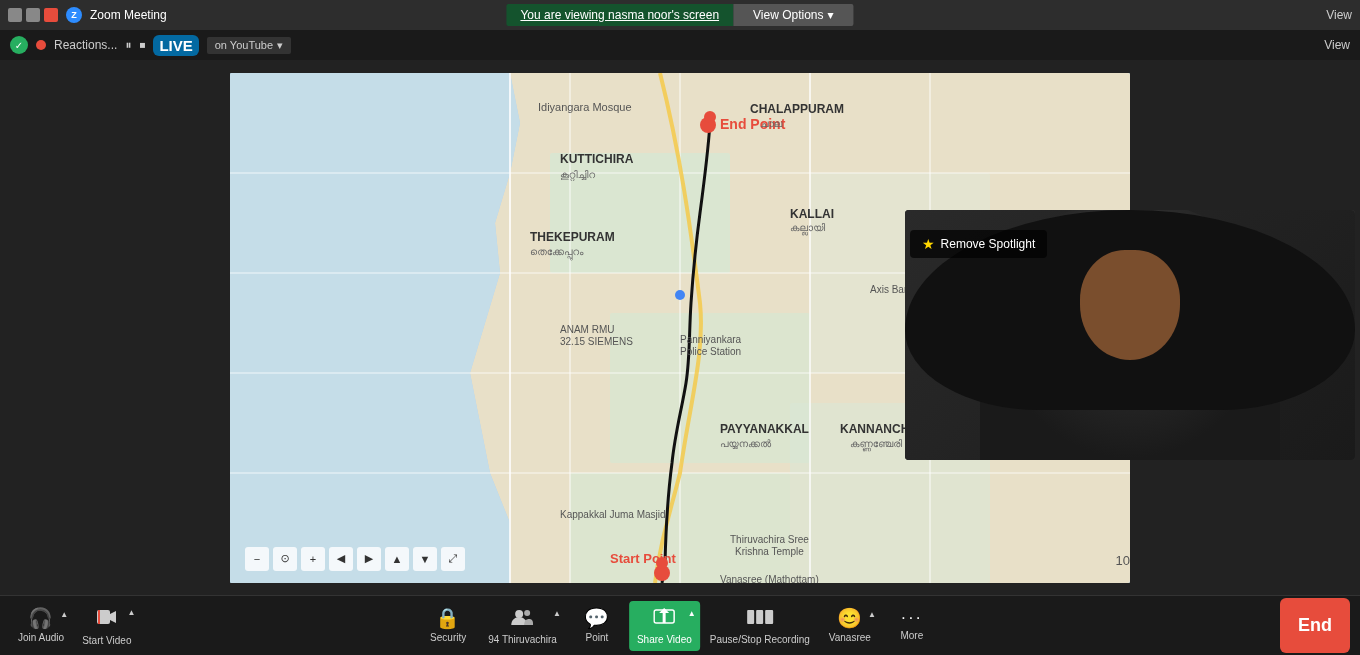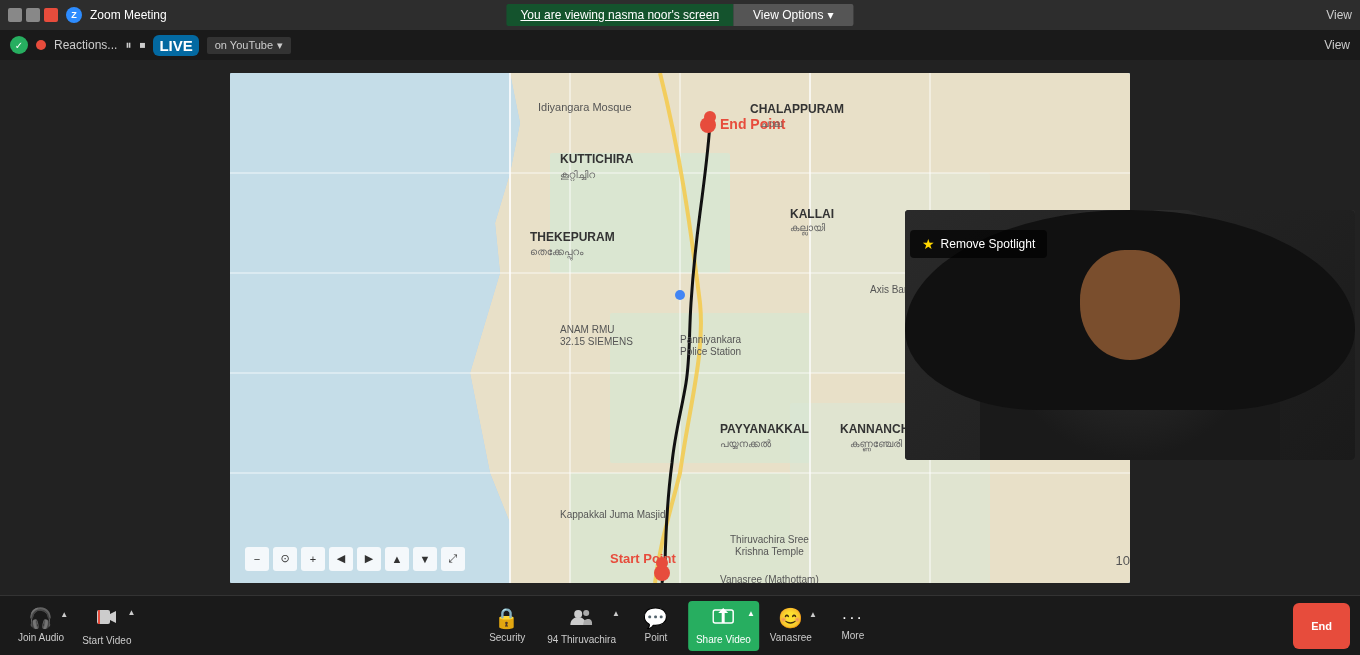--- a/index.html
+++ b/index.html
@@ -294,21 +294,21 @@
       background: #27ae60;
       border-radius: 4px;
     }
     .toolbar-item.active-green .toolbar-label {
       color: white;
     }
 
     #end-btn {
       background: #e74c3c;
       color: white;
-      font-size: 11px;
+      font-size: 18px;
       font-weight: bold;
       padding: 17px 18px;
       border-radius: 6px;
       cursor: pointer;
     }
 
     
     #scroll-divider {
       position: absolute;
       left: 897px;
@@ -611,20 +611,30 @@
       <span class="toolbar-icon">
         <svg width="22" height="20" viewBox="0 0 22 20" fill="none">
           <rect x="1" y="3" width="20" height="13" rx="2" stroke="white" stroke-width="1.5" fill="none"></rect>
           <polygon points="11,1 16,6 12.5,6 12.5,16 9.5,16 9.5,6 6,6" fill="white"></polygon>
         </svg>
       </span>
       <span class="toolbar-label">Share Video</span>
       <span class="toolbar-caret" style="color:white;">▲</span>
     </div>
 
+    <div class="toolbar-item">
+      <span class="toolbar-icon">
+        <svg width="28" height="20" viewBox="0 0 28 20" fill="none">
+          <rect x="1" y="3" width="7" height="14" rx="1" fill="#ccc"></rect>
+          <rect x="10" y="3" width="7" height="14" rx="1" fill="#ccc"></rect>
+          <rect x="19" y="3" width="8" height="14" rx="1" fill="#ccc"></rect>
+        </svg>
+      </span>
+      <span class="toolbar-label">Pause/Stop Recording</span>
+    </div>
 
     <div class="toolbar-item">
       <span class="toolbar-icon">😊</span>
       <span class="toolbar-label">Vanasree</span>
       <span class="toolbar-caret">▲</span>
     </div>
 
     <div class="toolbar-item">
       <span class="toolbar-icon" style="letter-spacing:2px; font-size:16px;">···</span>
       <span class="toolbar-label">More</span>

